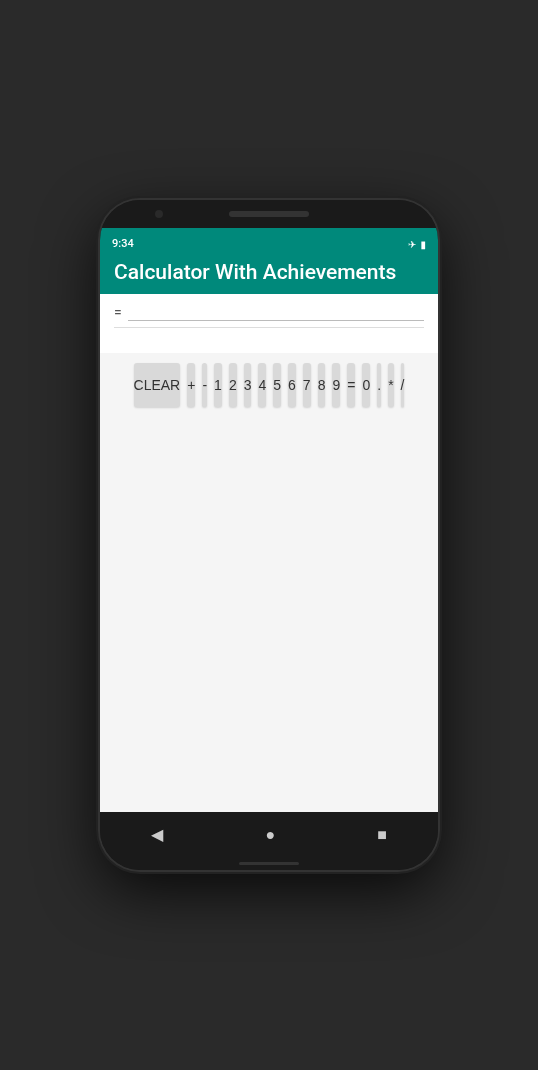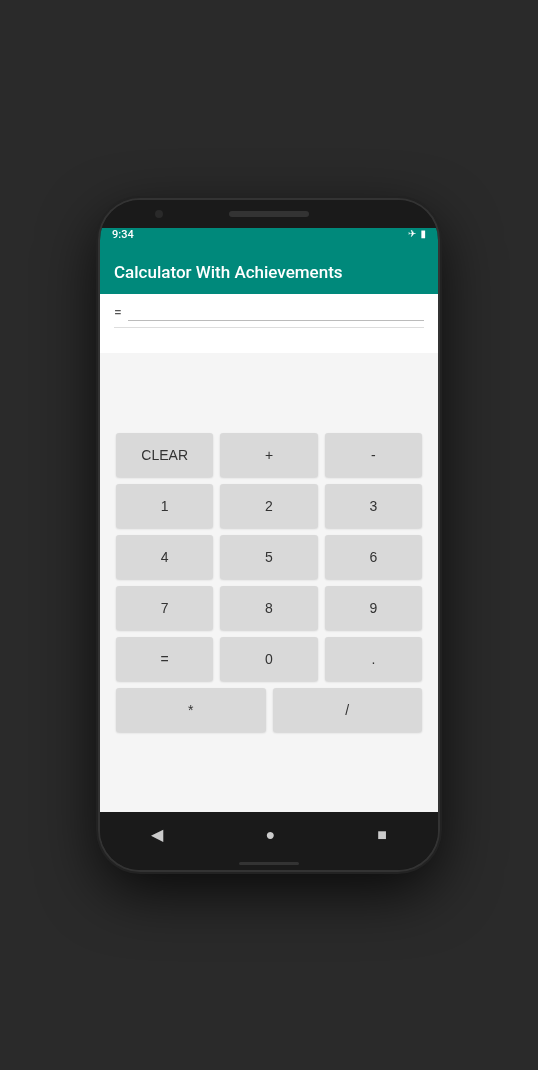--- a/index.html
+++ b/index.html
@@ -65,21 +65,21 @@
       border-radius: 50%;
       position: absolute;
       left: 55px;
       top: 10px;
     }
 
     .status-bar {
       background: #00897B;
       height: 22px;
       display: flex;
-      align-items: flex-start;
+      align-items: flex-end;
       justify-content: space-between;
       padding: 0 12px;
       flex-shrink: 0;
       gap: 27px;
     }
 
     .status-time {
       color: white;
       font-size: 11px;
       font-weight: 500;
@@ -100,21 +100,21 @@
       background: #00897B;
       height: 44px;
       display: flex;
       align-items: center;
       padding: 0 14px;
       flex-shrink: 0;
     }
 
     .app-title {
       color: white;
-      font-size: 17px;
+      font-size: 21px;
       font-weight: 500;
     }
 
     .app-content {
       background: #f5f5f5;
       flex: 1;
       display: flex;
       flex-direction: column;
       overflow: hidden;
     }
@@ -155,21 +155,21 @@
     }
 
     .display-result-text {
       font-size: 13px;
       color: #555;
     }
 
     .calculator-buttons {
       flex: 1;
       display: flex;
-      flex-direction: column;
+      flex-direction: row;
       justify-content: center;
       padding: 10px 16px 10px 16px;
       gap: 7px;
     }
 
     .btn-row {
       display: flex;
       gap: 7px;
     }
 

